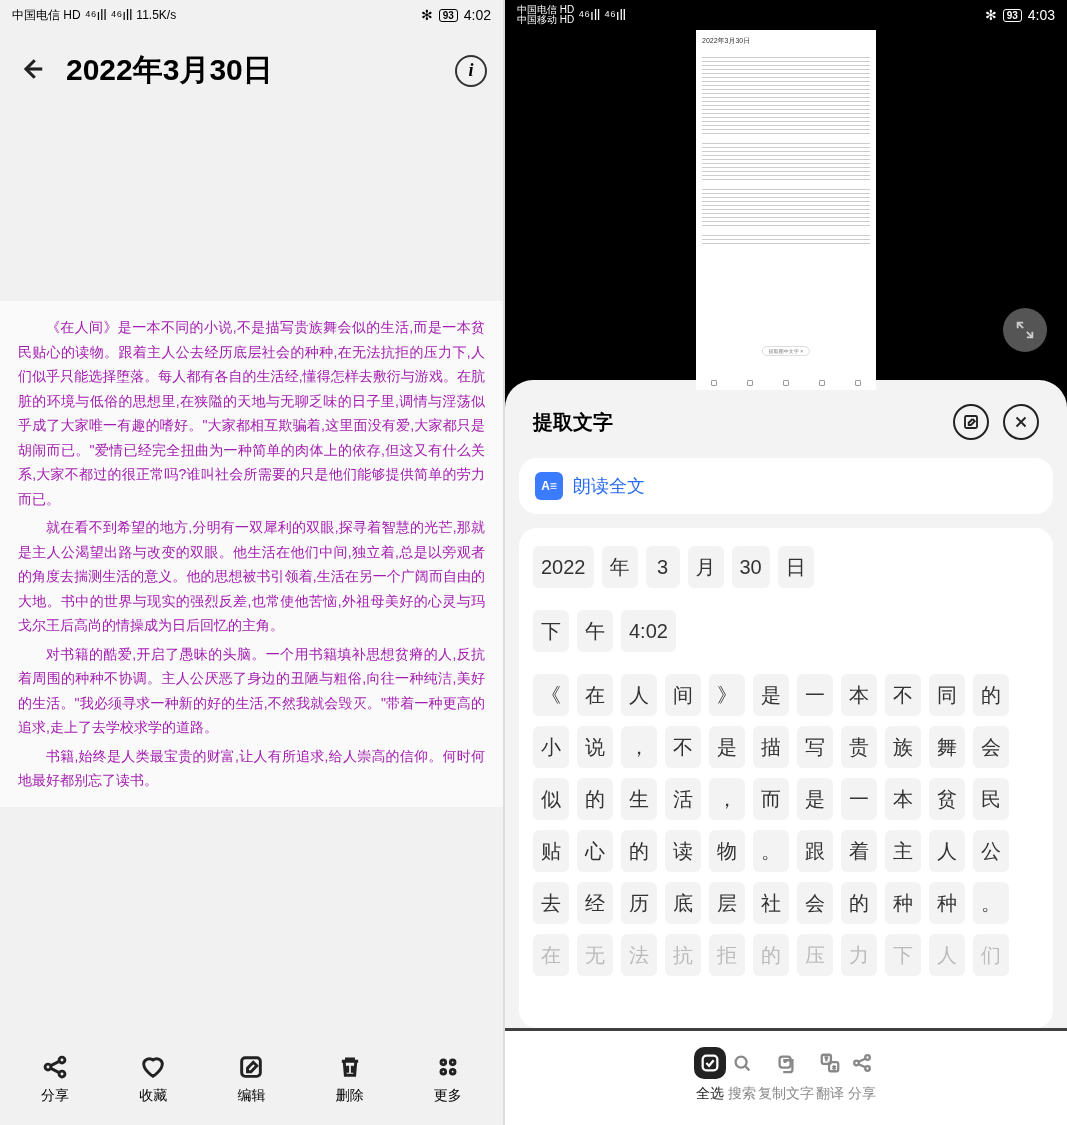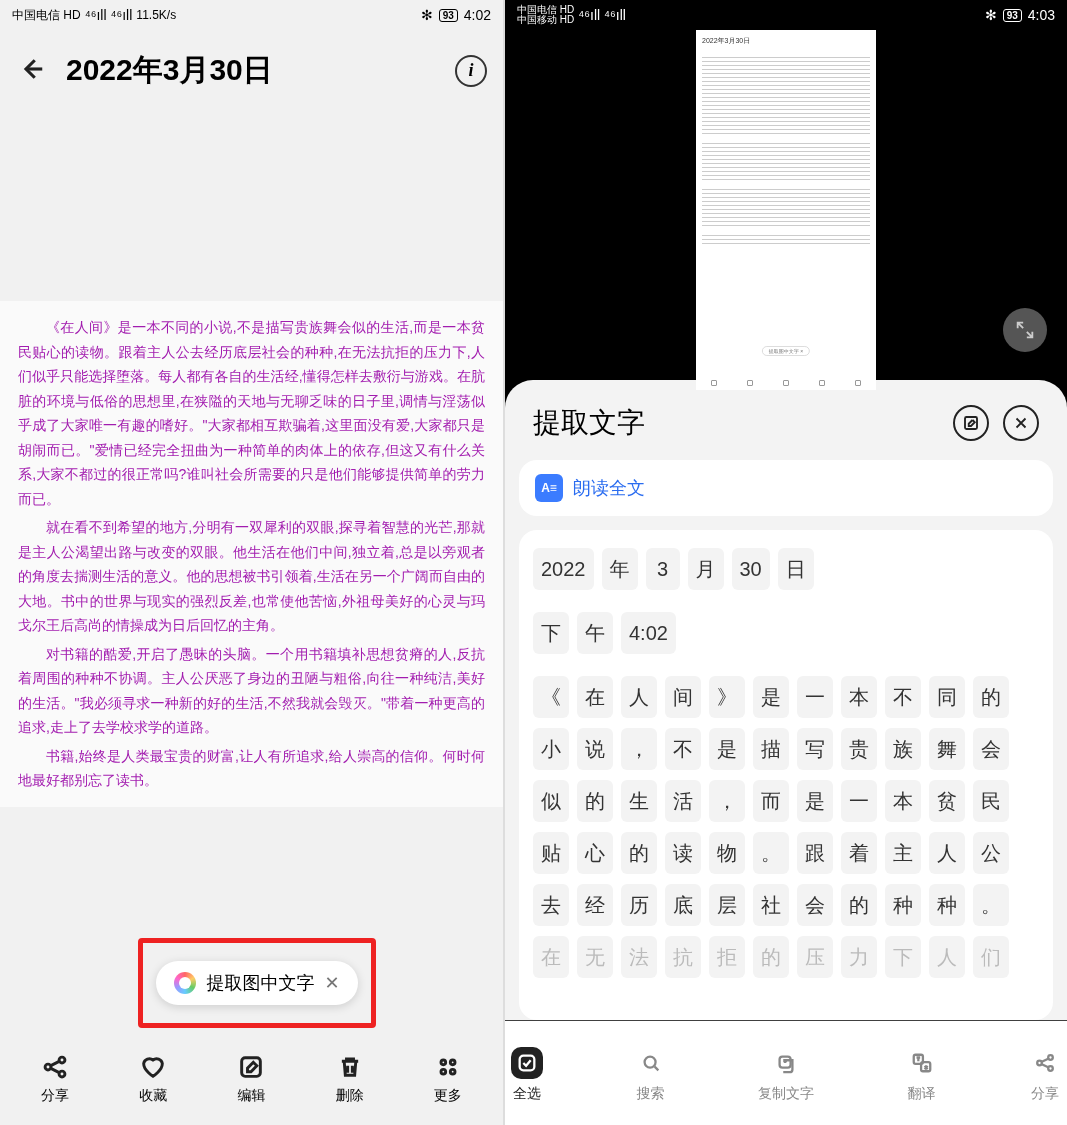--- a/index.html
+++ b/index.html
@@ -48,36 +48,36 @@
   .mini-prev .mini-para { margin-top: 12px; height: 80px; background: repeating-linear-gradient(#ccc 0, #ccc 1px, #fff 1px, #fff 4px); }
   .mini-prev .mini-para2 { margin-top: 6px; height: 40px; background: repeating-linear-gradient(#ccc 0, #ccc 1px, #fff 1px, #fff 4px); }
   .mini-chip { position: absolute; bottom: 34px; left: 50%; transform: translateX(-50%); background: #fff; border: 1px solid #ddd; border-radius: 10px; padding: 1px 6px; font-size: 5px; }
   .mini-bb { position: absolute; bottom: 4px; left: 0; right: 0; display: flex; justify-content: space-around; }
   .mini-bb span { width: 6px; height: 6px; border: .7px solid #999; border-radius: 1px; }
   .float-expand { position: absolute; top: 308px; right: 20px; width: 44px; height: 44px; background: #555; border-radius: 50%; display: flex; align-items: center; justify-content: center; }
   .float-expand svg { stroke: #ccc; fill: none; stroke-width: 2; width: 22px; height: 22px; }
 
   .sheet { background: #f3f3f3; border-radius: 28px 28px 0 0; margin-top: -10px; flex: 1; display: flex; flex-direction: column; overflow: hidden; }
   .sheet-hd { display: flex; align-items: center; justify-content: space-between; padding: 24px 28px 18px; }
-  .sheet-title { font-size: 28px; font-weight: 400; }
+  .sheet-title { font-size: 20px; font-weight: 700; }
   .sheet-actions { display: flex; gap: 14px; }
   .circ { width: 36px; height: 36px; border: 2.5px solid #222; border-radius: 50%; display: flex; align-items: center; justify-content: center; }
   .circ svg { width: 18px; height: 18px; stroke: #222; fill: none; stroke-width: 2.5; }
 
   .smear-card { background: #fff; border-radius: 18px; margin: 0 14px; padding: 14px 16px; display: flex; align-items: center; gap: 10px; }
   .doc-ico { width: 28px; height: 28px; background: #3b7cff; border-radius: 6px; display: flex; align-items: center; justify-content: center; color: #fff; font-size: 12px; font-weight: bold; }
   .smear-label { flex: 1; font-size: 18px; color: #444; }
   .read-all { color: #2a6cf0; font-size: 18px; }
 
   .token-card { background: #fff; border-radius: 18px; margin: 14px 14px 0; padding: 18px 14px 0; flex: 1; overflow: hidden; }
   .tok-row { display: flex; flex-wrap: wrap; gap: 10px 8px; margin-bottom: 22px; }
   .tok { background: #f3f3f3; border-radius: 6px; min-width: 34px; height: 42px; display: flex; align-items: center; justify-content: center; padding: 0 8px; font-size: 20px; color: #333; }
   .tok.faded { color: #bbb; }
 
-  .sheet-bb { background: #fff; display: flex; justify-content: space-between; padding: 26px 6px 22px; border-top: 1px solid #404040; }
+  .sheet-bb { background: #fff; display: flex; justify-content: center; padding: 16px 6px 22px; border-top: 3px solid #404040; }
   .sbb-item { display: flex; flex-direction: column; align-items: center; gap: 6px; font-size: 14px; color: #888; }
   .sbb-item.active { color: #222; }
   .sbb-item .ico { width: 32px; height: 32px; display: flex; align-items: center; justify-content: center; }
   .sbb-item.active .ico { background: #222; border-radius: 10px; }
   .sbb-item svg { width: 22px; height: 22px; stroke: #888; fill: none; stroke-width: 2.5; }
   .sbb-item.active svg { stroke: #fff; }
 </style>
 </head>
 <body>
 
@@ -111,27 +111,20 @@
   <div class="left-spacer"></div>
 
   <div class="note-body">
     <p>《在人间》是一本不同的小说,不是描写贵族舞会似的生活,而是一本贫民贴心的读物。跟着主人公去经历底层社会的种种,在无法抗拒的压力下,人们似乎只能选择堕落。每人都有各自的生活经,懂得怎样去敷衍与游戏。在肮脏的环境与低俗的思想里,在狭隘的天地与无聊乏味的日子里,调情与淫荡似乎成了大家唯一有趣的嗜好。"大家都相互欺骗着,这里面没有爱,大家都只是胡闹而已。"爱情已经完全扭曲为一种简单的肉体上的依存,但这又有什么关系,大家不都过的很正常吗?谁叫社会所需要的只是他们能够提供简单的劳力而已。</p>
     <p>就在看不到希望的地方,分明有一双犀利的双眼,探寻着智慧的光芒,那就是主人公渴望出路与改变的双眼。他生活在他们中间,独立着,总是以旁观者的角度去揣测生活的意义。他的思想被书引领着,生活在另一个广阔而自由的大地。书中的世界与现实的强烈反差,也常使他苦恼,外祖母美好的心灵与玛戈尔王后高尚的情操成为日后回忆的主角。</p>
     <p>对书籍的酷爱,开启了愚昧的头脑。一个用书籍填补思想贫瘠的人,反抗着周围的种种不协调。主人公厌恶了身边的丑陋与粗俗,向往一种纯洁,美好的生活。"我必须寻求一种新的好的生活,不然我就会毁灭。"带着一种更高的追求,走上了去学校求学的道路。</p>
     <p>书籍,始终是人类最宝贵的财富,让人有所追求,给人崇高的信仰。何时何地最好都别忘了读书。</p>
   </div>
   <div class="note-tail"></div>
 
-  <div class="extract-btn-wrap">
-    <div class="extract-btn">
-      <span class="lens-icon"></span>
-      <span>提取图中文字</span>
-      <span class="x-small">✕</span>
-    </div>
-  </div>
 
   <div class="bottom-bar">
     <div class="bb-item">
       <span class="ico">
           <svg viewBox="0 0 24 24">
             <circle cx="6" cy="12" r="2.5"></circle>
             <circle cx="18" cy="6" r="2.5"></circle>
             <circle cx="18" cy="18" r="2.5"></circle>
             <path d="M8 11l8-4M8 13l8 4"></path>
           </svg>

